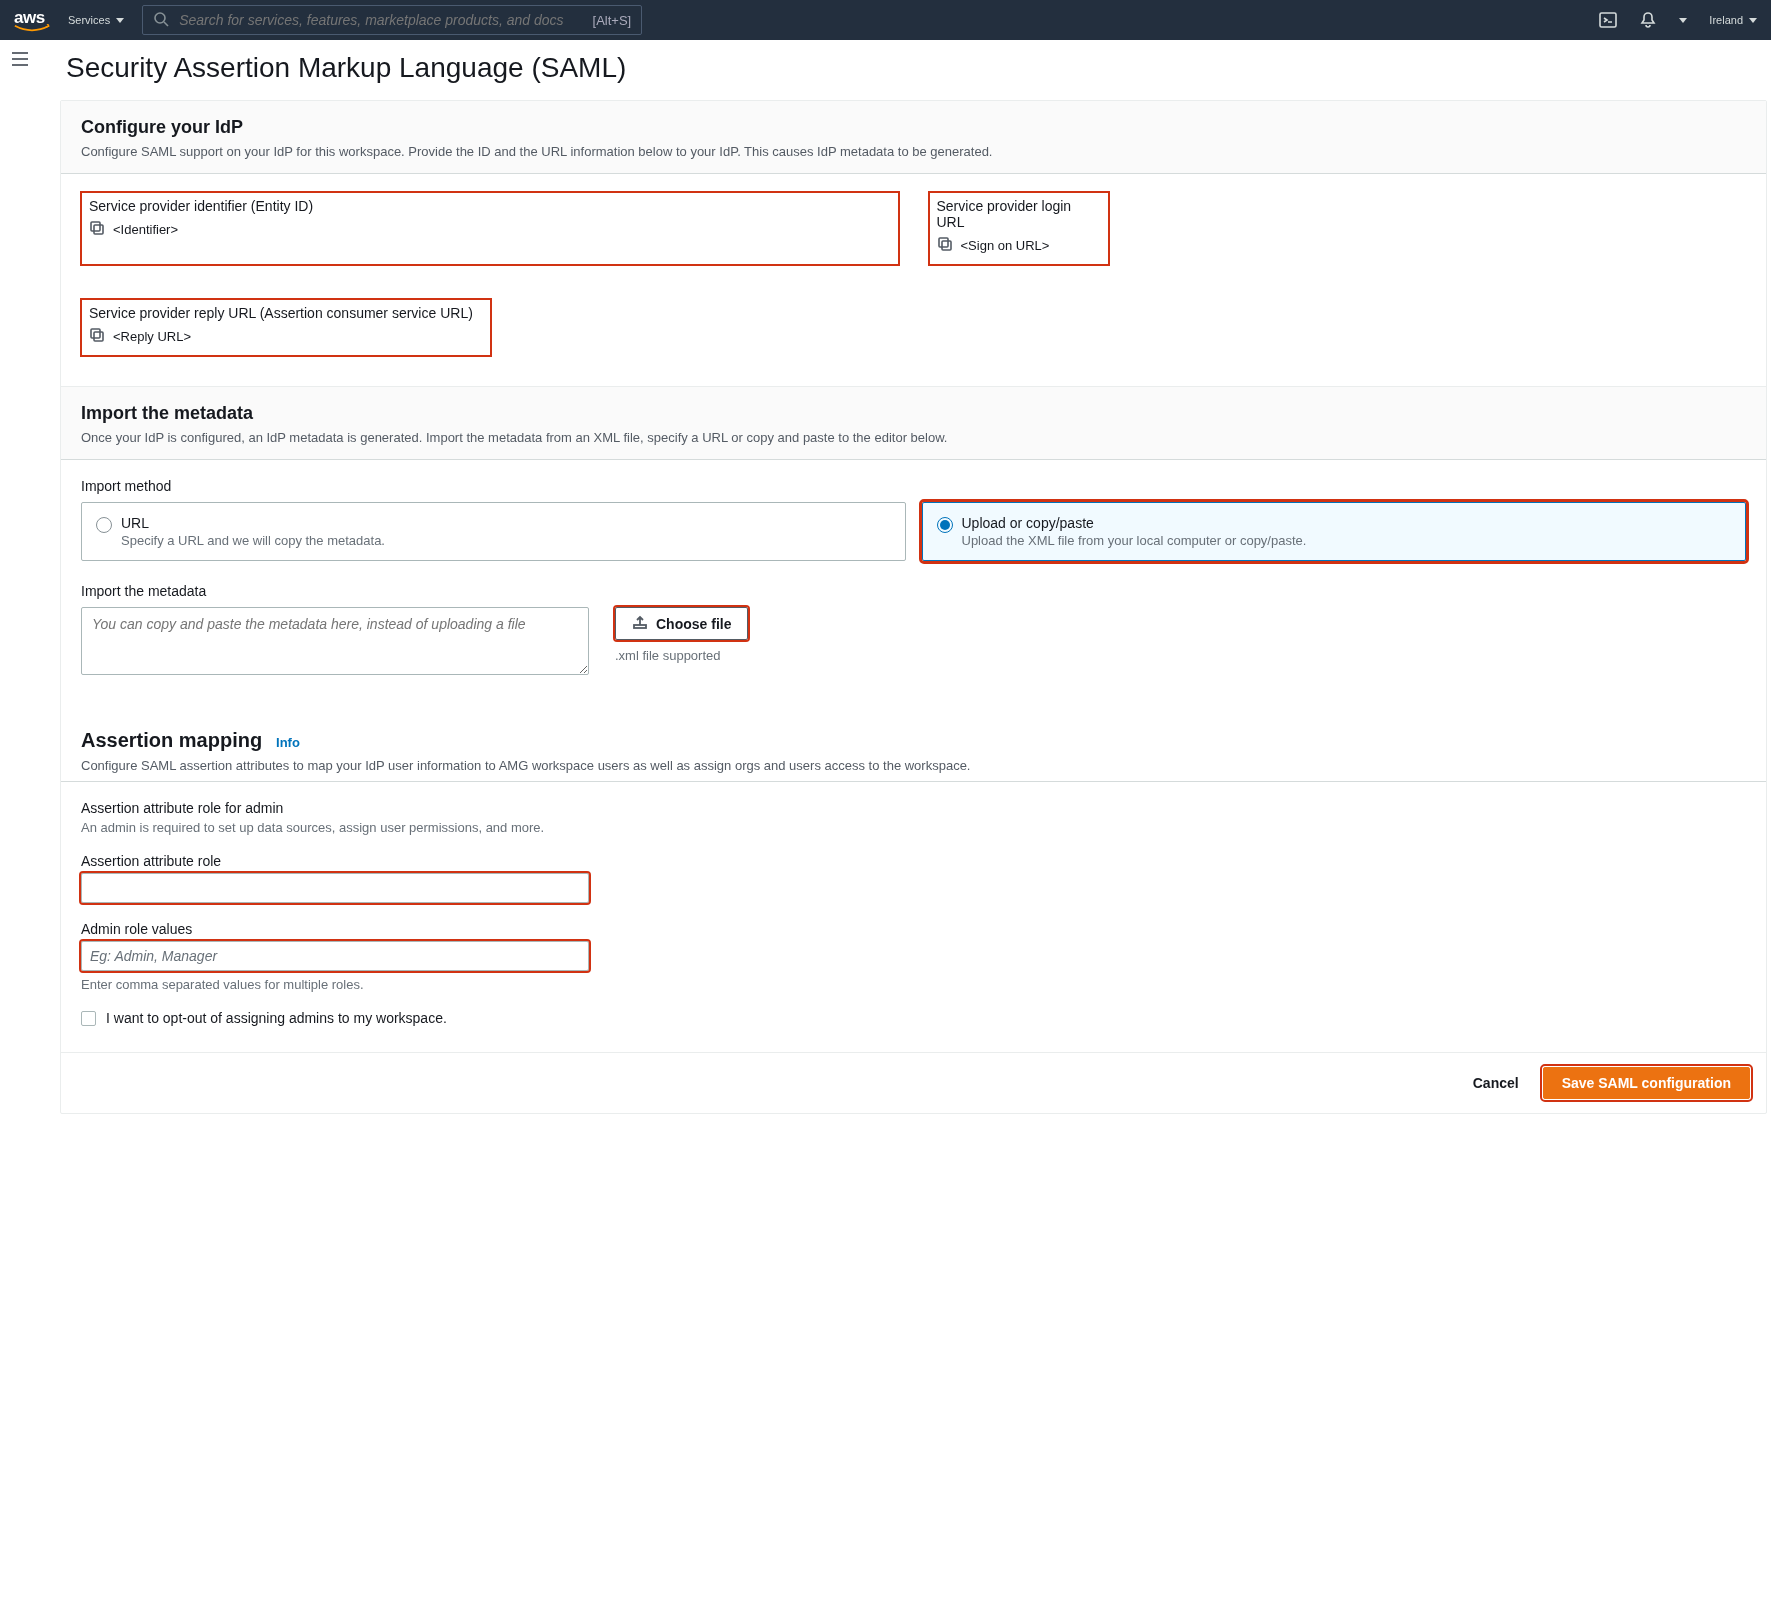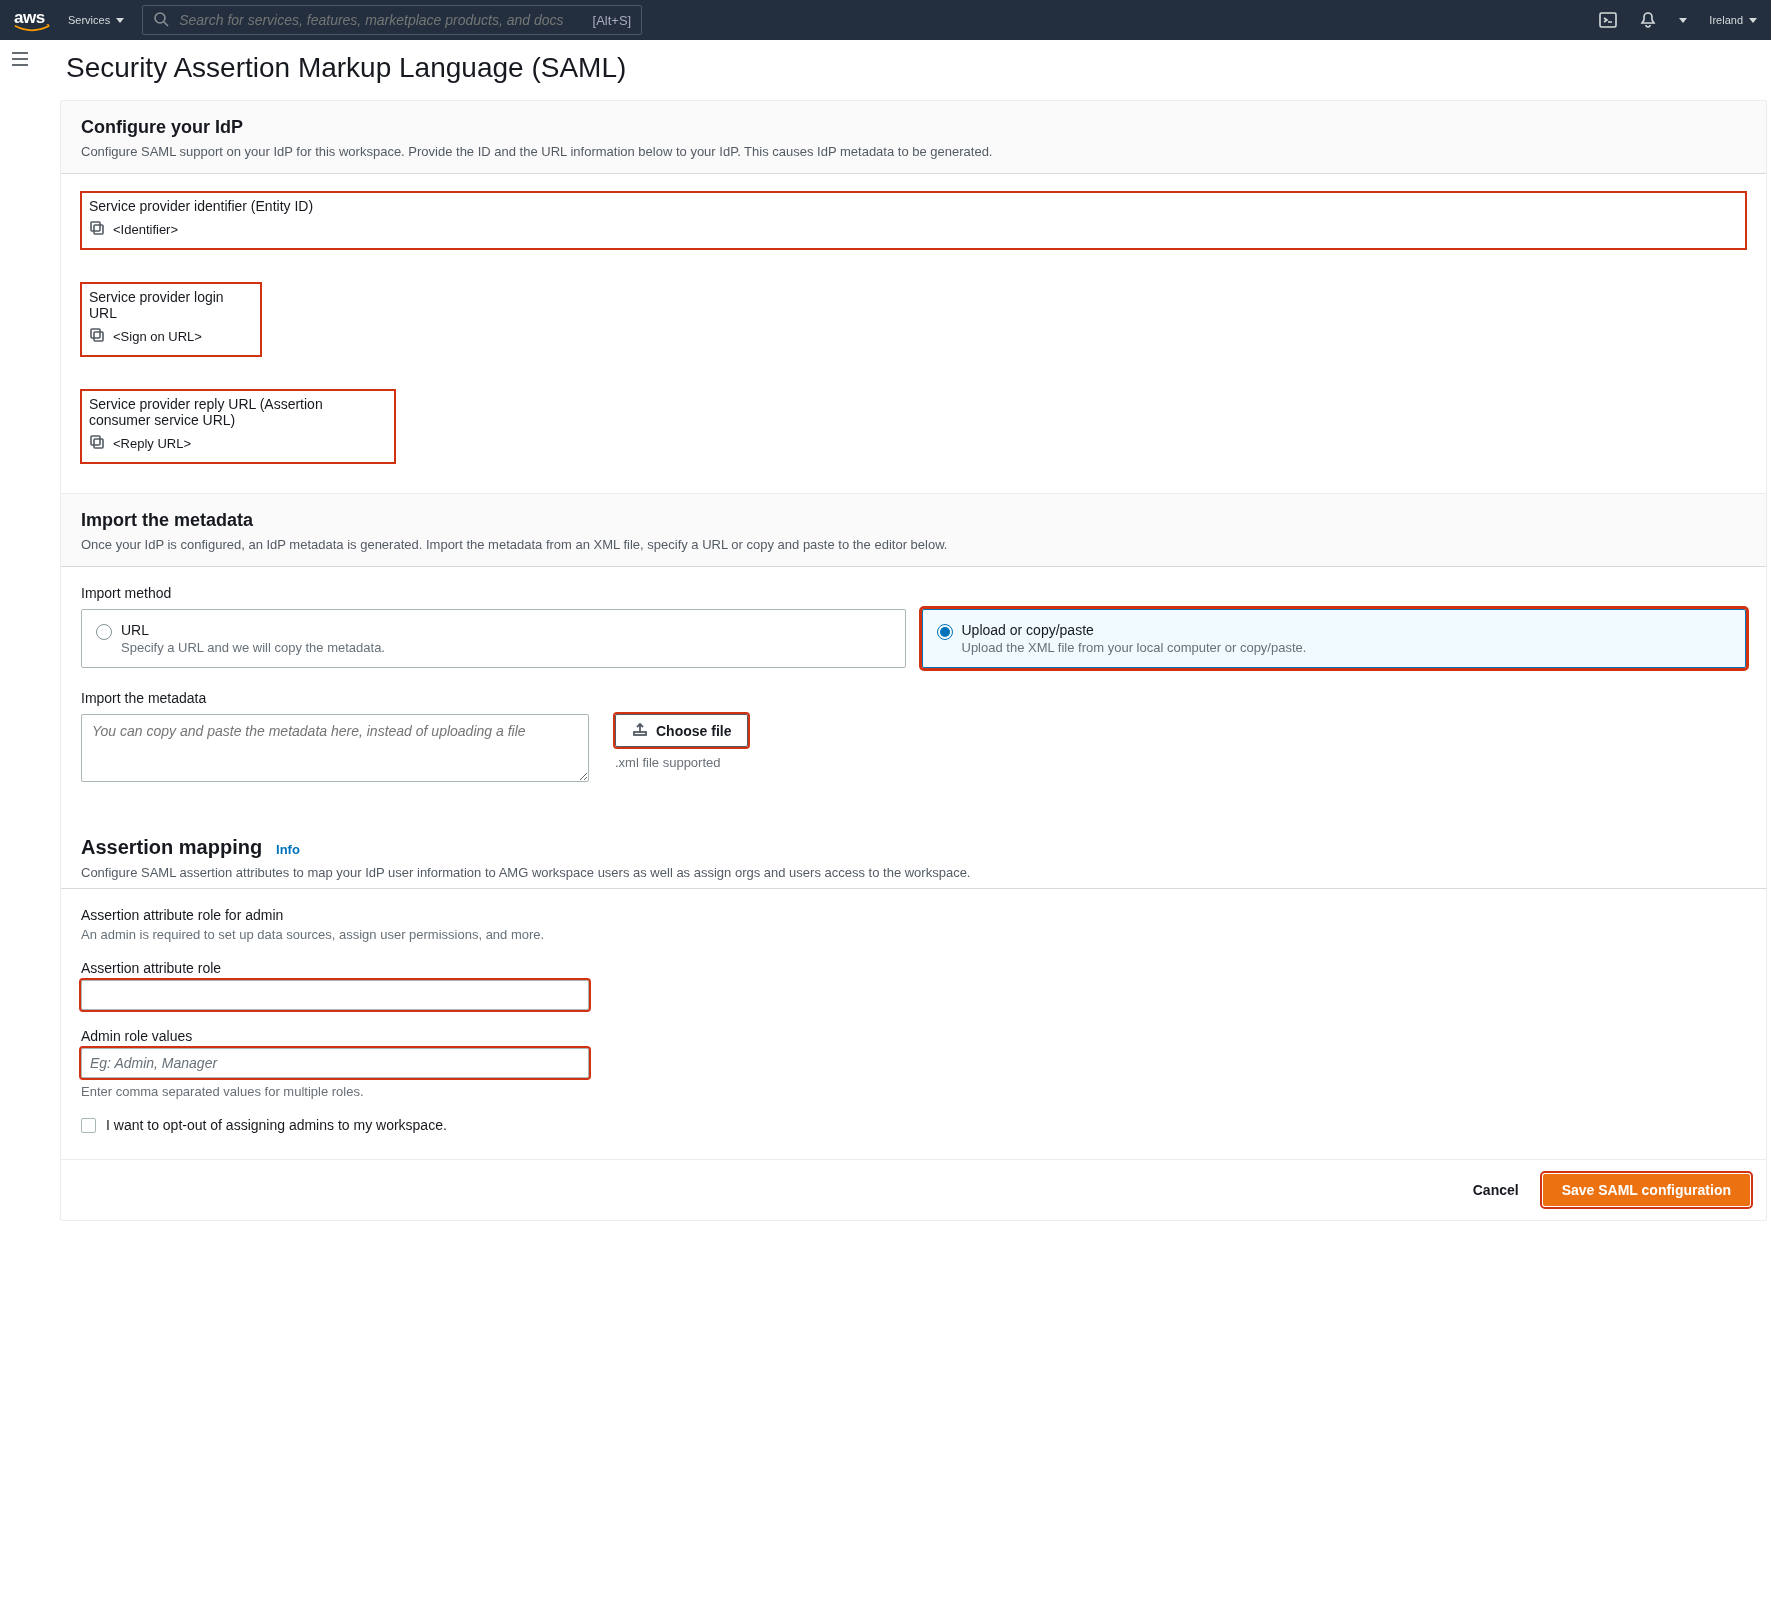--- a/index.html
+++ b/index.html
@@ -21,21 +21,21 @@
   .frame { display:flex;border-radius:27px; }
   .left-rail { width:40px; padding-top:12px; display:flex; justify-content:center;}
   .hamburger svg { stroke:#545b64; stroke-width:1.8;}
   .main { flex:1; padding:8px 0 0 20px; }
   h1.page-title { font-size:28px; font-weight:400; color:#16191f; margin:4px 0 16px 6px;}
   .panel-group { border:1px solid #eaeded; border-radius:2px; margin-right:4px; }
   .panel-header { padding:16px 20px 14px; background:#fafafa;}
   .panel-header h2 { font-size:18px; font-weight:700; margin-bottom:6px;}
   .panel-header .sub { font-size:13px; color:#545b64;}
   .panel-body { padding:18px 20px 30px; background:#fff;}
-  .sp-grid { display:grid; grid-template-columns:1fr; gap:34px 30px;}
+  .sp-grid { display:grid; grid-template-columns:1fr 1fr; gap:34px 30px;}
   .sp-item { }
   .sp-item .label { font-size:14px; color:#16191f; margin-bottom:6px;}
   .sp-item .val { display:flex; align-items:center; gap:8px; font-size:13px; color:#16191f;}
   .copy-icon svg { width:16px;height:16px; stroke:#545b64; fill:none; stroke-width:1.6;}
   .redbox { outline:2px solid #d13212; outline-offset:-1px; padding:6px 8px 10px; }
   
   .section-label { font-size:14px; color:#16191f; margin-bottom:8px;}
   .radio-row { display:grid; grid-template-columns:1fr 1fr; gap:16px;}
   .radio-card { border:1px solid #aab7b8; border-radius:2px; padding:12px 14px; display:flex; gap:9px; align-items:flex-start; background:#fff; cursor:pointer;}
   .radio-card.selected { border-color:#0073bb; background:#f1faff;}
@@ -156,21 +156,21 @@
           <div class="sp-item redbox" style="justify-self:start;width:180px">
             <div class="label">Service provider login URL</div>
             <div class="val">
               <span class="copy-icon"><svg viewBox="0 0 16 16">
                     <rect x="5" y="5" width="9" height="9" rx="1"></rect>
                     <rect x="2" y="2" width="9" height="9" rx="1"></rect>
                   </svg></span>
               <span>&lt;Sign on URL&gt;</span>
             </div>
           </div>
-          <div class="sp-item redbox" style="width:314px">
+          <div class="sp-item redbox" style="width:410px">
             <div class="label">Service provider reply URL (Assertion consumer service URL)</div>
             <div class="val">
               <span class="copy-icon"><svg viewBox="0 0 16 16">
                     <rect x="5" y="5" width="9" height="9" rx="1"></rect>
                     <rect x="2" y="2" width="9" height="9" rx="1"></rect>
                   </svg></span>
               <span>&lt;Reply URL&gt;</span>
             </div>
           </div>
         </div>

